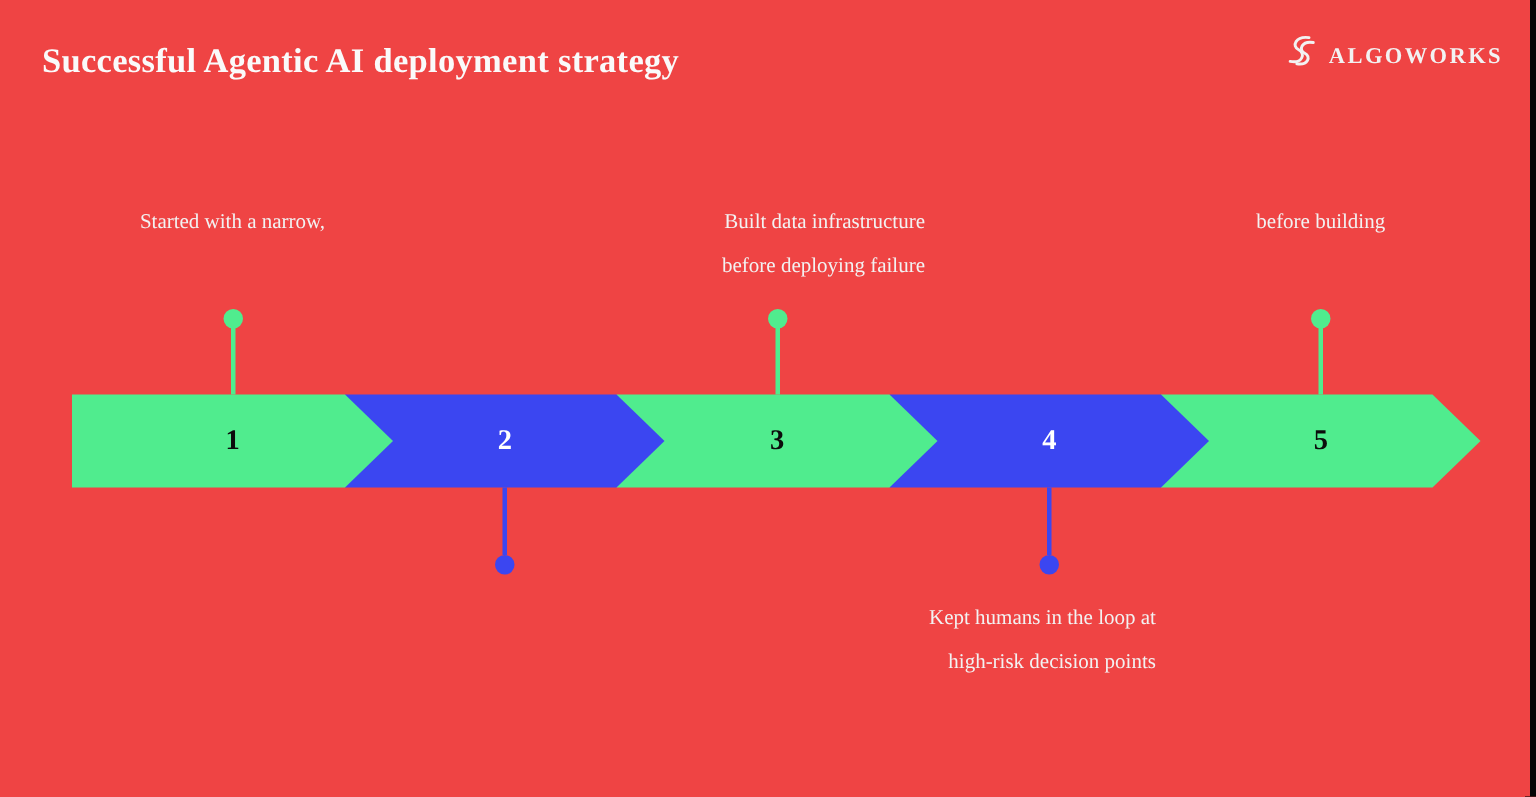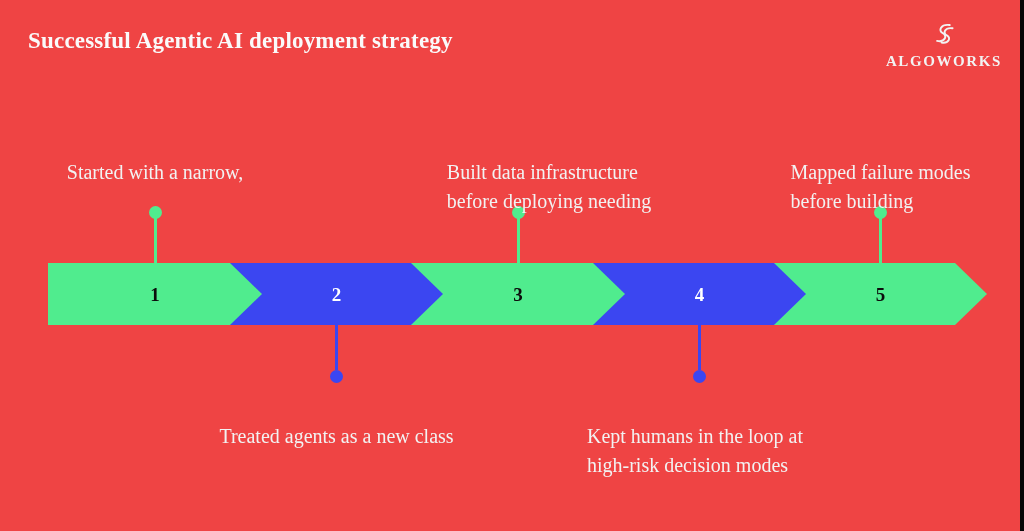--- a/index.html
+++ b/index.html
@@ -19,23 +19,22 @@
     color: #fafafa;
     font-size: 23px;
     font-weight: 700;
     letter-spacing: 0.2px;
   }
   .logo {
     position: absolute;
     right: 18px;
     top: 21px;
     display: flex;
-    align-items: center;
+    align-items: flex-end;
     gap: 6px;
-    flex-direction: column;
   }
   .logo-icon svg { display: block; }
   .logo-text {
     color: #f2f2f2;
     font-size: 15px;
     font-weight: 700;
     letter-spacing: 1.6px;
   }
   .timeline-svg {
     position: absolute;
@@ -45,27 +44,26 @@
   .seg-number {
     position: absolute;
     transform: translate(-50%, -50%);
     font-size: 19px;
     font-weight: 700;
     line-height: 1;
   }
   .callout {
     position: absolute;
     transform: translateX(-50%);
-    text-align: left;
+    text-align: right;
     color: #f2f2f2;
-    font-size: 20px;
+    font-size: 14px;
     font-weight: 500;
     line-height: 29px;
     white-space: nowrap;
-    margin-top: 24px;
   }
   .connector-line { position: absolute; width: 3px; }
   .connector-dot  { position: absolute; width: 13px; height: 13px; border-radius: 50%; }
 </style>
 </head>
 <body>
 
 <div class="page">
 
   <h1 class="page-title">Successful Agentic AI deployment strategy</h1>
@@ -94,38 +92,36 @@
       <span class="seg-number" style="left: 155px; top: 294px; color: rgb(12, 12, 12);">1</span>
       <div class="connector-line" style="left: 153.5px; background: rgb(80, 236, 142); top: 218px; height: 45px;"></div>
       <div class="connector-dot" style="left: 148.5px; top: 206px; background: rgb(80, 236, 142);"></div>
       <div class="callout" style="left: 155px; top: 134px; color: rgb(242, 242, 242);">
         <div>Started with a narrow,</div>
       </div>
       <span class="seg-number" style="left: 336.5px; top: 294px; color: rgb(255, 255, 255);">2</span>
       <div class="connector-line" style="left: 335px; background: rgb(59, 70, 241); top: 325px; height: 45px;"></div>
       <div class="connector-dot" style="left: 330px; top: 370px; background: rgb(59, 70, 241);"></div>
       <div class="callout" style="left: 336.5px; top: 398px; color: rgb(242, 242, 242);">
-        <div>Treated agents as a new class</div>
       </div>
       <span class="seg-number" style="left: 518px; top: 294px; color: rgb(12, 12, 12);">3</span>
       <div class="connector-line" style="left: 516.5px; background: rgb(80, 236, 142); top: 218px; height: 45px;"></div>
       <div class="connector-dot" style="left: 511.5px; top: 206px; background: rgb(80, 236, 142);"></div>
       <div class="callout" style="left: 549px; top: 134px; color: rgb(242, 242, 242);">
         <div>Built data infrastructure</div>
-        <div>before deploying needing</div>
+        <div>before deploying failure</div>
       </div>
       <span class="seg-number" style="left: 699.5px; top: 294px; color: rgb(255, 255, 255);">4</span>
       <div class="connector-line" style="left: 698px; background: rgb(59, 70, 241); top: 325px; height: 45px;"></div>
       <div class="connector-dot" style="left: 693px; top: 370px; background: rgb(59, 70, 241);"></div>
       <div class="callout" style="left: 695px; top: 398px; color: rgb(242, 242, 242);">
         <div>Kept humans in the loop at</div>
-        <div>high-risk decision modes</div>
+        <div>high-risk decision points</div>
       </div>
       <span class="seg-number" style="left: 880.5px; top: 294px; color: rgb(12, 12, 12);">5</span>
       <div class="connector-line" style="left: 879px; background: rgb(80, 236, 142); top: 218px; height: 45px;"></div>
       <div class="connector-dot" style="left: 874px; top: 206px; background: rgb(80, 236, 142);"></div>
       <div class="callout" style="left: 880.5px; top: 134px; color: rgb(242, 242, 242);">
-        <div>Mapped failure modes</div>
         <div>before building</div>
       </div>
     </div>
 
 </div>
 
 </body></html>

